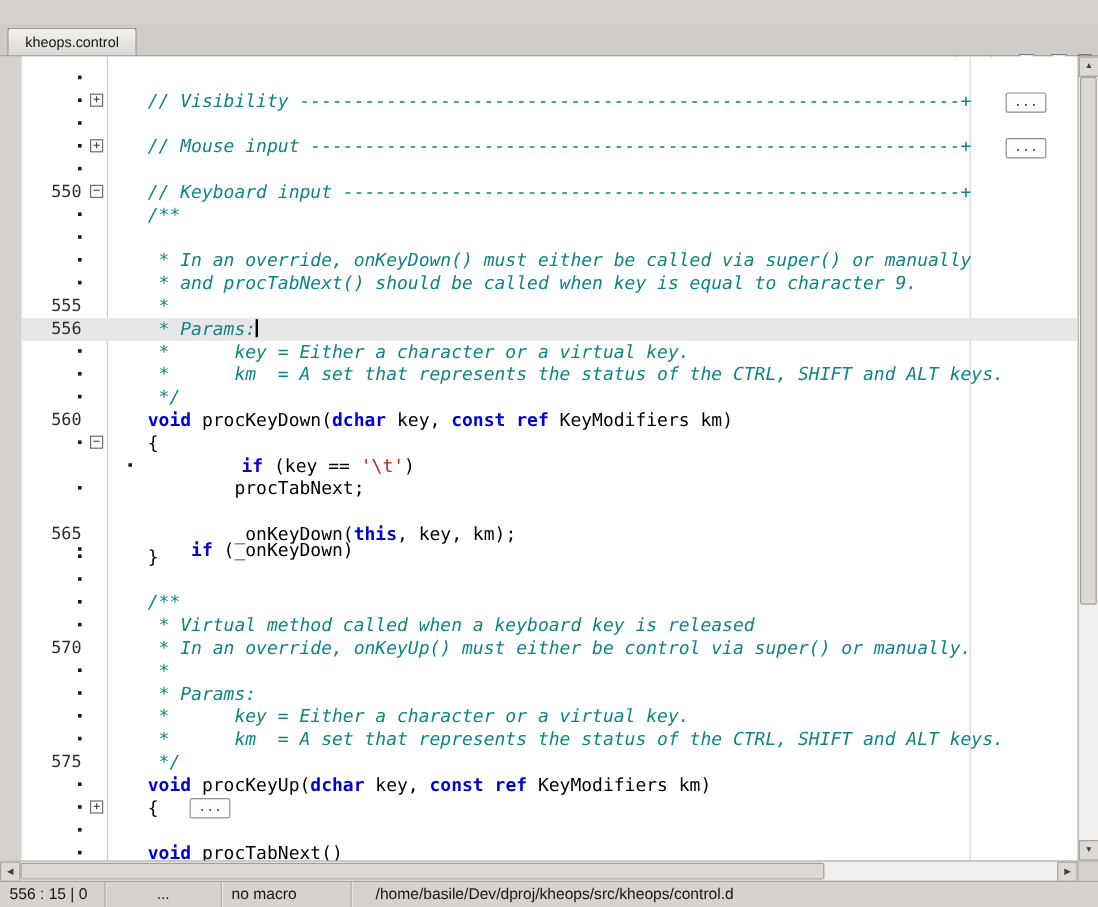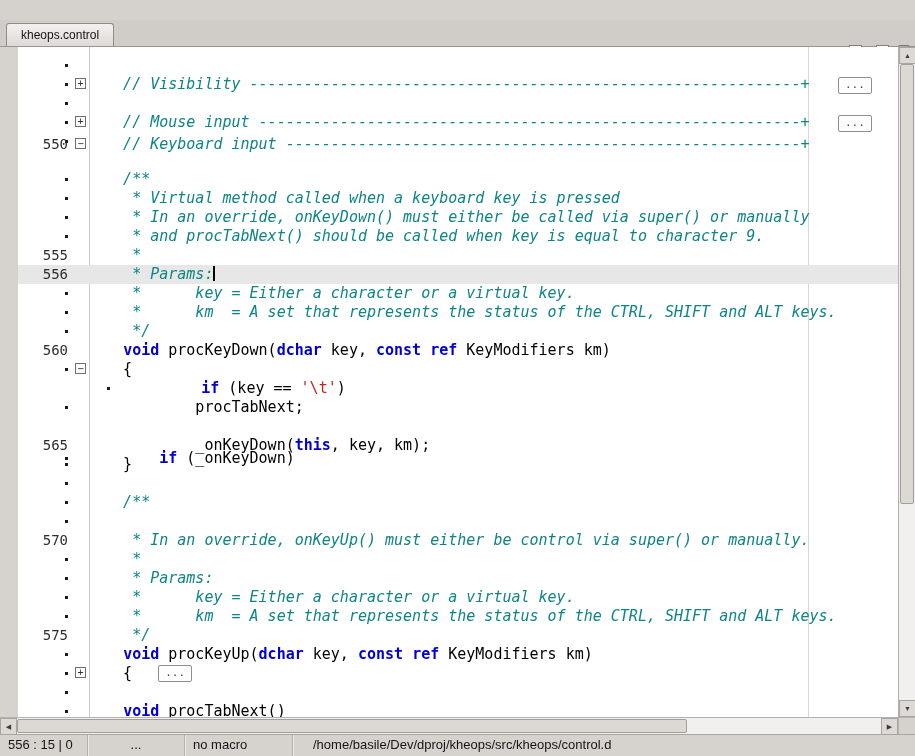--- a/index.html
+++ b/index.html
@@ -194,32 +194,31 @@
       <div class="ed-row" style="top: 66px;">
         <span class="gut"><span class="dot"></span></span>
         <span class="fold">+</span>
         <pre class="codeline"><span class="cmt">    // Mouse input ------------------------------------------------------------+</span></pre>
         <span class="fold-ellipsis right">...</span>
       </div>
       <div class="ed-row" style="top: 85px;">
         <span class="gut"><span class="dot"></span></span>
         <pre class="codeline"></pre>
       </div>
-      <div class="ed-row" style="top: 88px;">
+      <div class="ed-row" style="top: 104px;">
         <span class="gut">550</span>
         <span class="fold">−</span>
         <pre class="codeline"><span class="cmt">    // Keyboard input ---------------------------------------------------------+</span></pre>
       </div>
       <div class="ed-row" style="top: 123px;">
         <span class="gut"><span class="dot"></span></span>
         <pre class="codeline"><span class="cmt">    /**</span></pre>
       </div>
       <div class="ed-row" style="top: 142px;">
         <span class="gut"><span class="dot"></span></span>
-        <pre class="codeline"><span class="cmt">     * Virtual method called when a keyboard key is pressed</span></pre>
       </div>
       <div class="ed-row" style="top: 161px;">
         <span class="gut"><span class="dot"></span></span>
         <pre class="codeline"><span class="cmt">     * In an override, onKeyDown() must either be called via super() or manually</span></pre>
       </div>
       <div class="ed-row" style="top: 180px;">
         <span class="gut"><span class="dot"></span></span>
         <pre class="codeline"><span class="cmt">     * and procTabNext() should be called when key is equal to character 9.</span></pre>
       </div>
       <div class="ed-row" style="top: 199px;">
@@ -274,20 +273,21 @@
       <div class="ed-row" style="top: 427px;">
         <span class="gut"><span class="dot"></span></span>
         <pre class="codeline"></pre>
       </div>
       <div class="ed-row" style="top: 446px;">
         <span class="gut"><span class="dot"></span></span>
         <pre class="codeline"><span class="cmt">    /**</span></pre>
       </div>
       <div class="ed-row" style="top: 465px;">
         <span class="gut"><span class="dot"></span></span>
+        <pre class="codeline"><span class="cmt">     * Virtual method called when a keyboard key is released</span></pre>
       </div>
       <div class="ed-row" style="top: 484px;">
         <span class="gut">570</span>
         <pre class="codeline"><span class="cmt">     * In an override, onKeyUp() must either be control via super() or manually.</span></pre>
       </div>
       <div class="ed-row" style="top: 503px;">
         <span class="gut"><span class="dot"></span></span>
         <pre class="codeline"><span class="cmt">     *</span></pre>
       </div>
       <div class="ed-row" style="top: 522px;">

